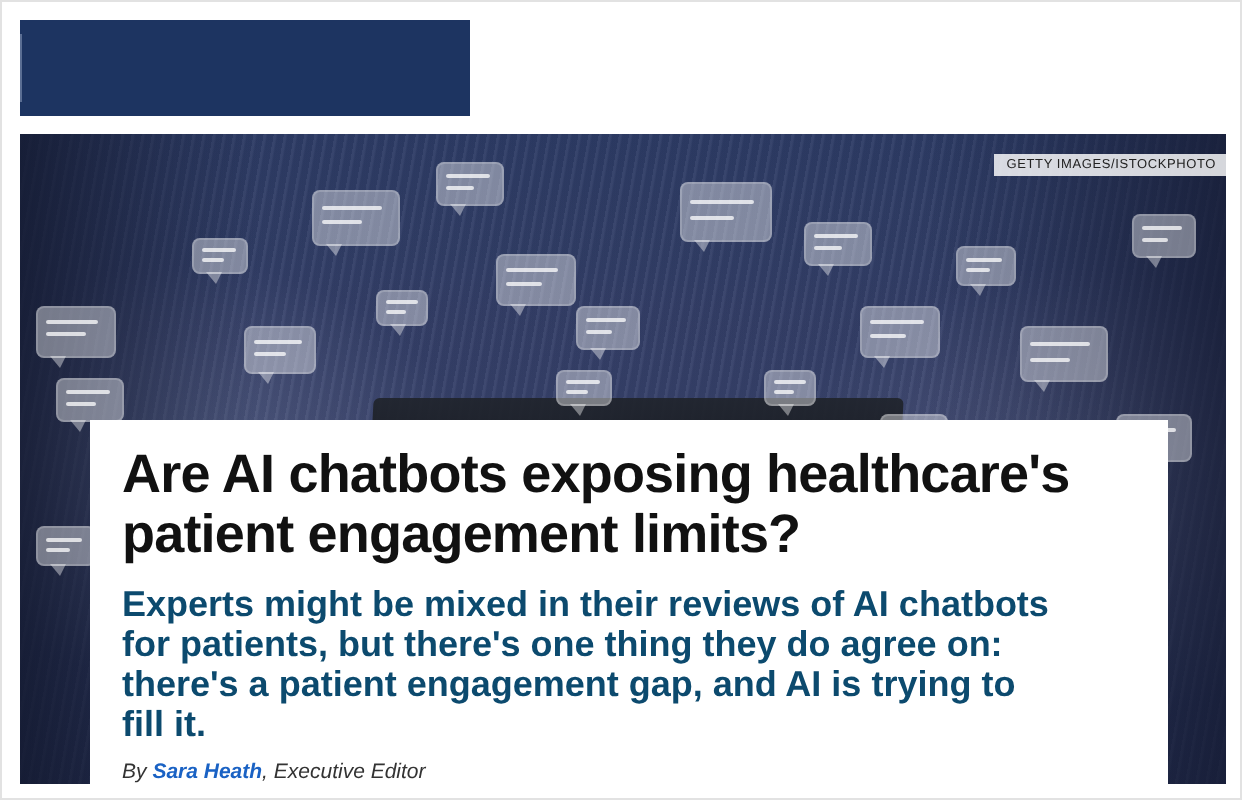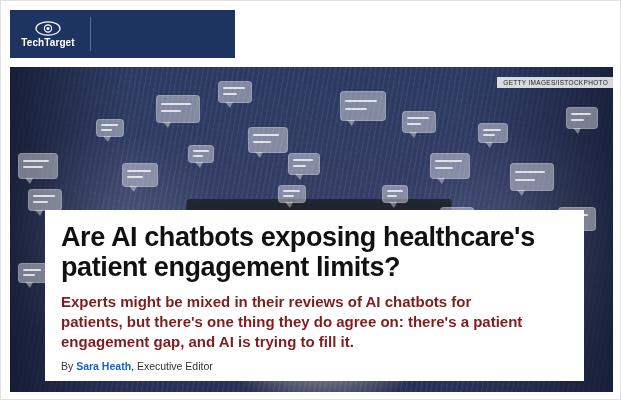--- a/index.html
+++ b/index.html
@@ -191,59 +191,52 @@
     margin: 0;
     color: #111111;
     font-size: 27px;
     line-height: 30px;
     font-weight: bold;
     letter-spacing: -0.4px;
     font-family: "Liberation Sans", sans-serif;
   }
   .deck {
     margin: 10px 0 0 0;
-    color: #7f1d1d;
-    font-size: 15px;
+    color: #0c4a6e;
+    font-size: 18px;
     line-height: 20px;
     font-weight: bold;
     font-family: "Liberation Sans", sans-serif;
     max-width: 470px;
   }
   .byline {
     margin: 8px 0 0 0;
     font-size: 10.5px;
     line-height: 13px;
     color: #333333;
+    font-style: italic;
   }
   .byline .by {
     color: #333333;
   }
   .byline a {
     color: #1a62c4;
     font-weight: bold;
     text-decoration: none;
   }
   .byline .role {
     color: #333333;
   }
 </style>
 </head>
 <body>
 
 <div class="page">
 
   <div class="masthead">
-    <div class="brand-left">
-      <svg class="brand-eye" viewBox="0 0 26 15">
-        <ellipse cx="13" cy="7.5" rx="12" ry="6.6" fill="none" stroke="#ffffff" stroke-width="1.2"></ellipse>
-        <circle cx="13" cy="7.5" r="3.6" fill="none" stroke="#ffffff" stroke-width="1.2"></circle>
-        <circle cx="13" cy="7.5" r="1.5" fill="#ffffff"></circle>
-      </svg>
-      <div class="brand-name">TechTarget</div>
-    </div>
     <div class="brand-divider"></div>
   </div>
 
   <div class="hero">
     <div class="hero-photo"></div>
     <div class="hero-stripes"></div>
     <div class="hero-laptop"></div>
     <div class="hero-hands"></div>
     <div class="hero-dark-left"></div>
     <div class="hero-dark-right"></div>

